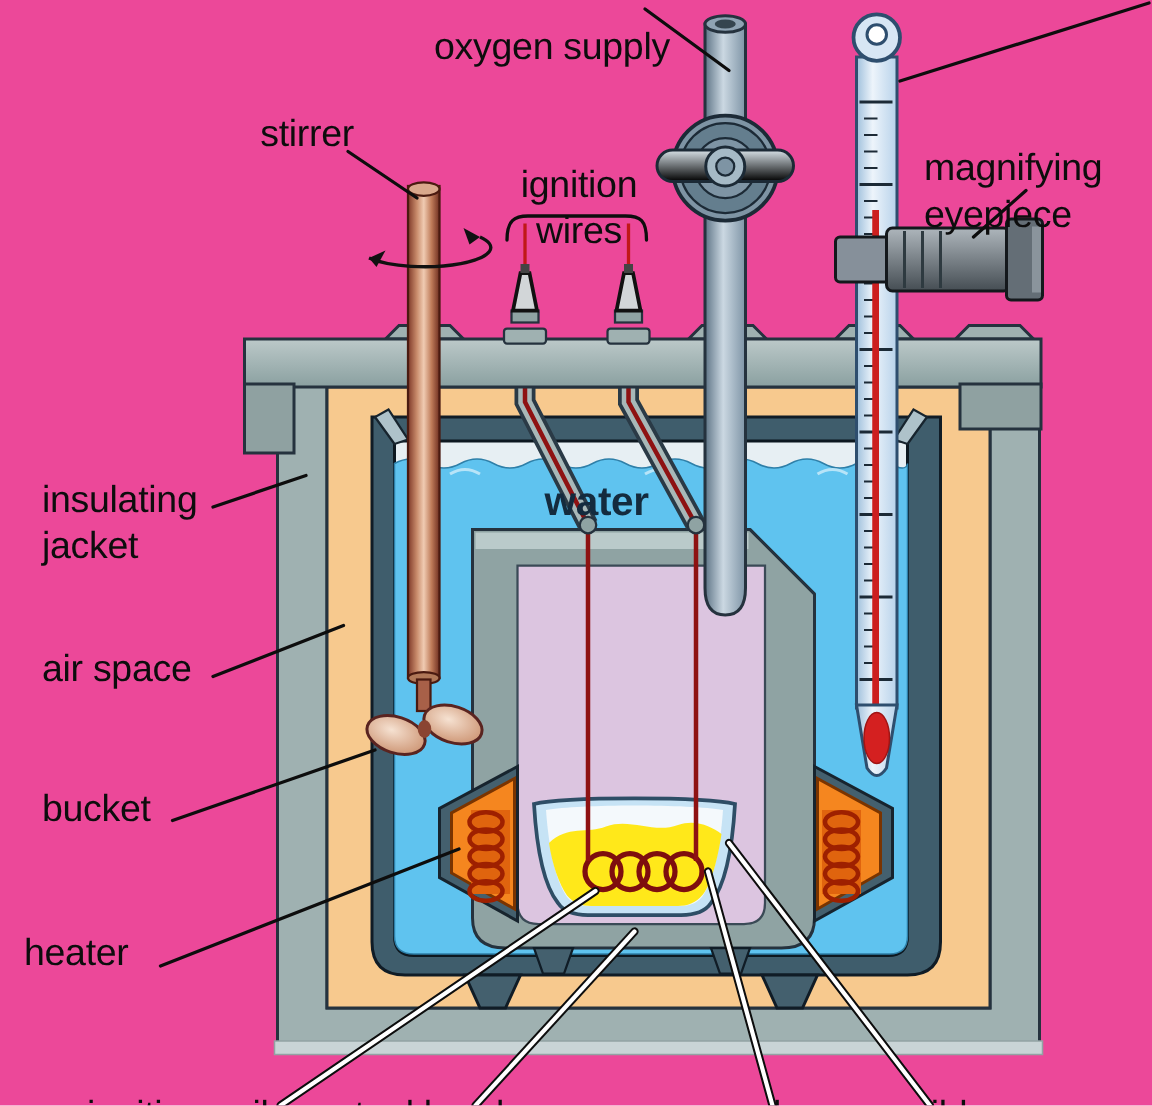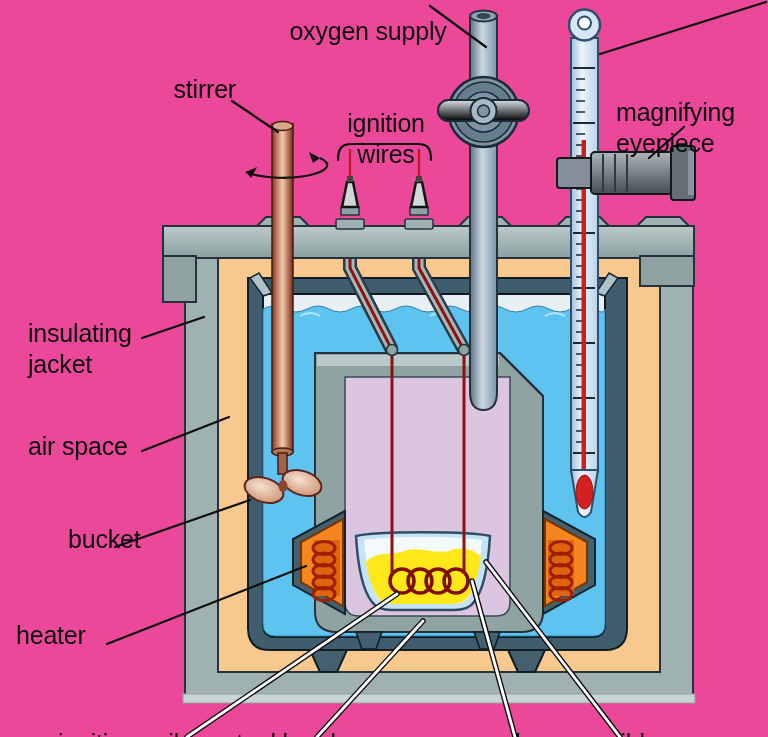--- a/index.html
+++ b/index.html
@@ -236,20 +236,21 @@
 
 <div class="lbl center" style="left:283px;top:-23px;width:170px;">oxygen supply</div>
 <div class="lbl right" style="left:156px;top:74px;width:80px;">stirrer</div>
 <div class="lbl center" style="left:327px;top:69px;width:118px;">ignition
 wires</div>
 <div class="lbl" style="left:616px;top:69px;width:145px;margin-top:28px;">magnifying
 eyepiece</div>
 <div class="lbl" style="left:28px;top:318px;width:140px;">insulating
 jacket</div>
 <div class="lbl" style="left:28px;top:431px;width:140px;">air space</div>
-<div class="lbl" style="left:28px;top:524px;width:120px;margin-left:40px;">bucket</div>
+<div class="lbl" style="left:28px;top:524px;width:120px;">bucket</div>
 <div class="lbl" style="left:16px;top:620px;width:120px;">heater</div>
+<div class="lbl waterlbl" style="left:363px;top:318px;width:120px;">water</div>
 <div class="lbl" style="left:58px;top:728px;width:160px;">ignition coil</div>
 <div class="lbl" style="left:224px;top:728px;width:150px;">steel bomb</div>
 <div class="lbl" style="left:455px;top:728px;width:110px;">sample</div>
 <div class="lbl" style="left:574px;top:728px;width:110px;">crucible</div>
 
 </div>
 
 </body></html>

